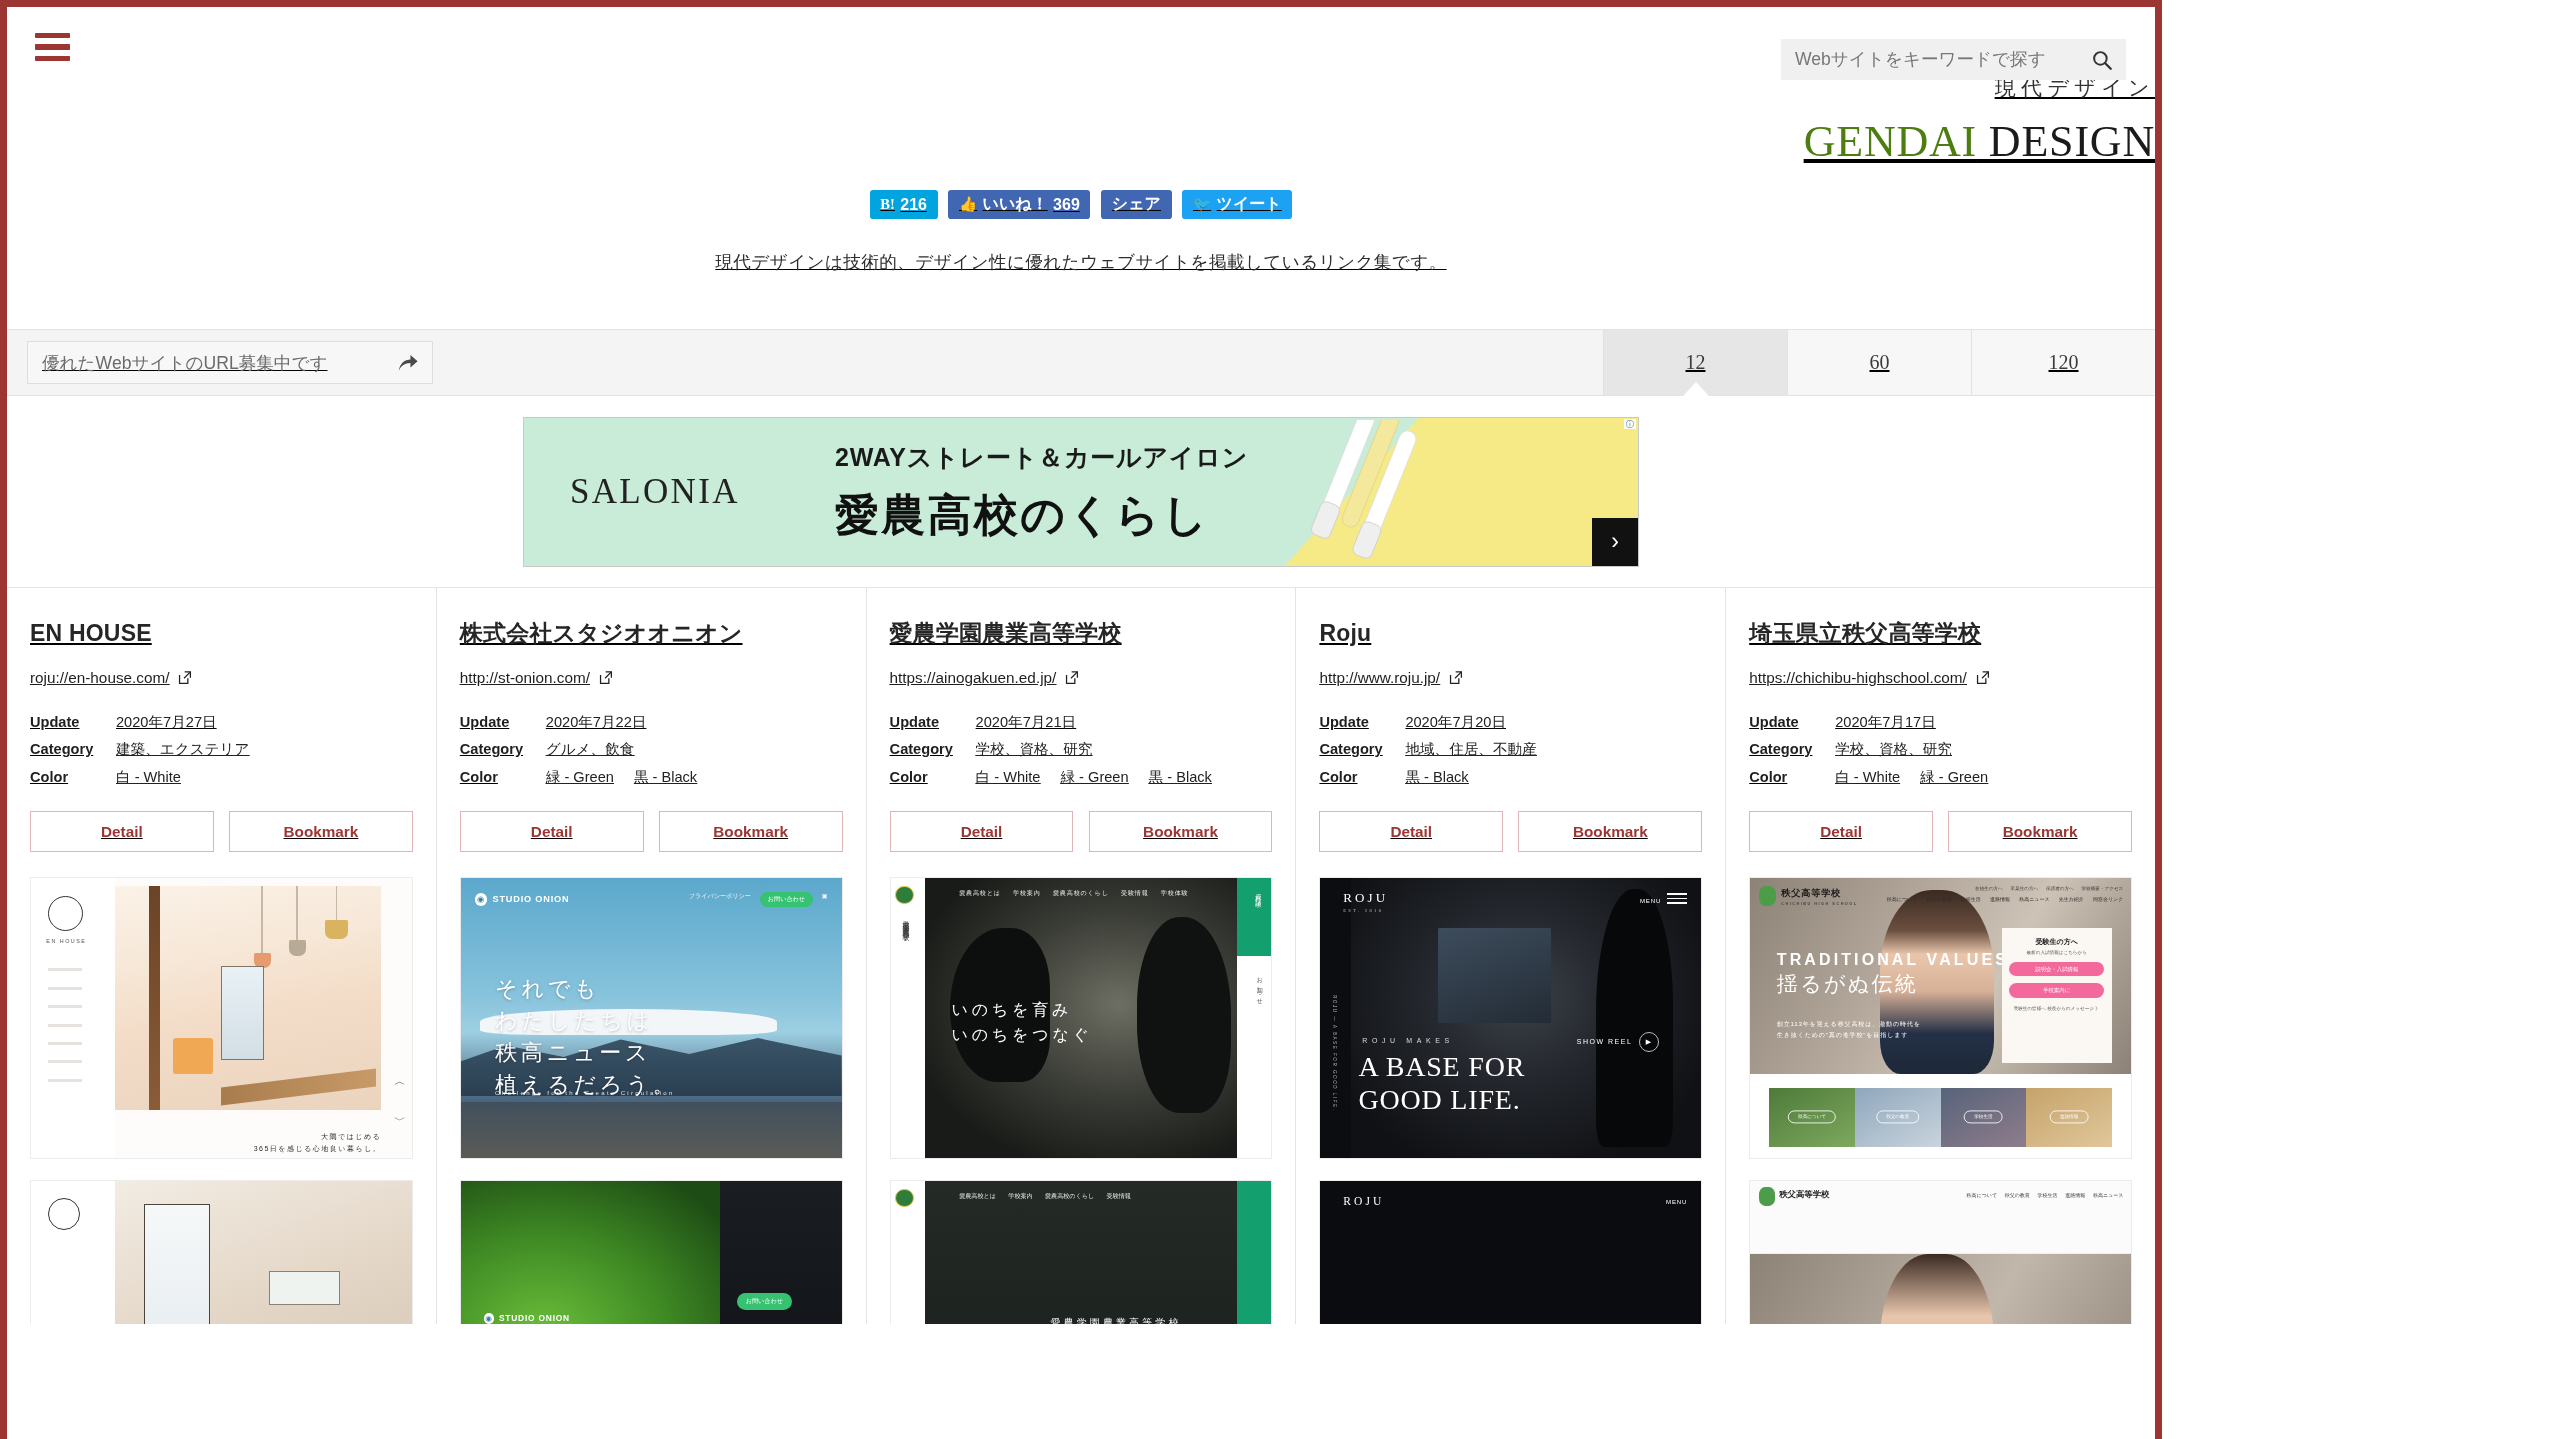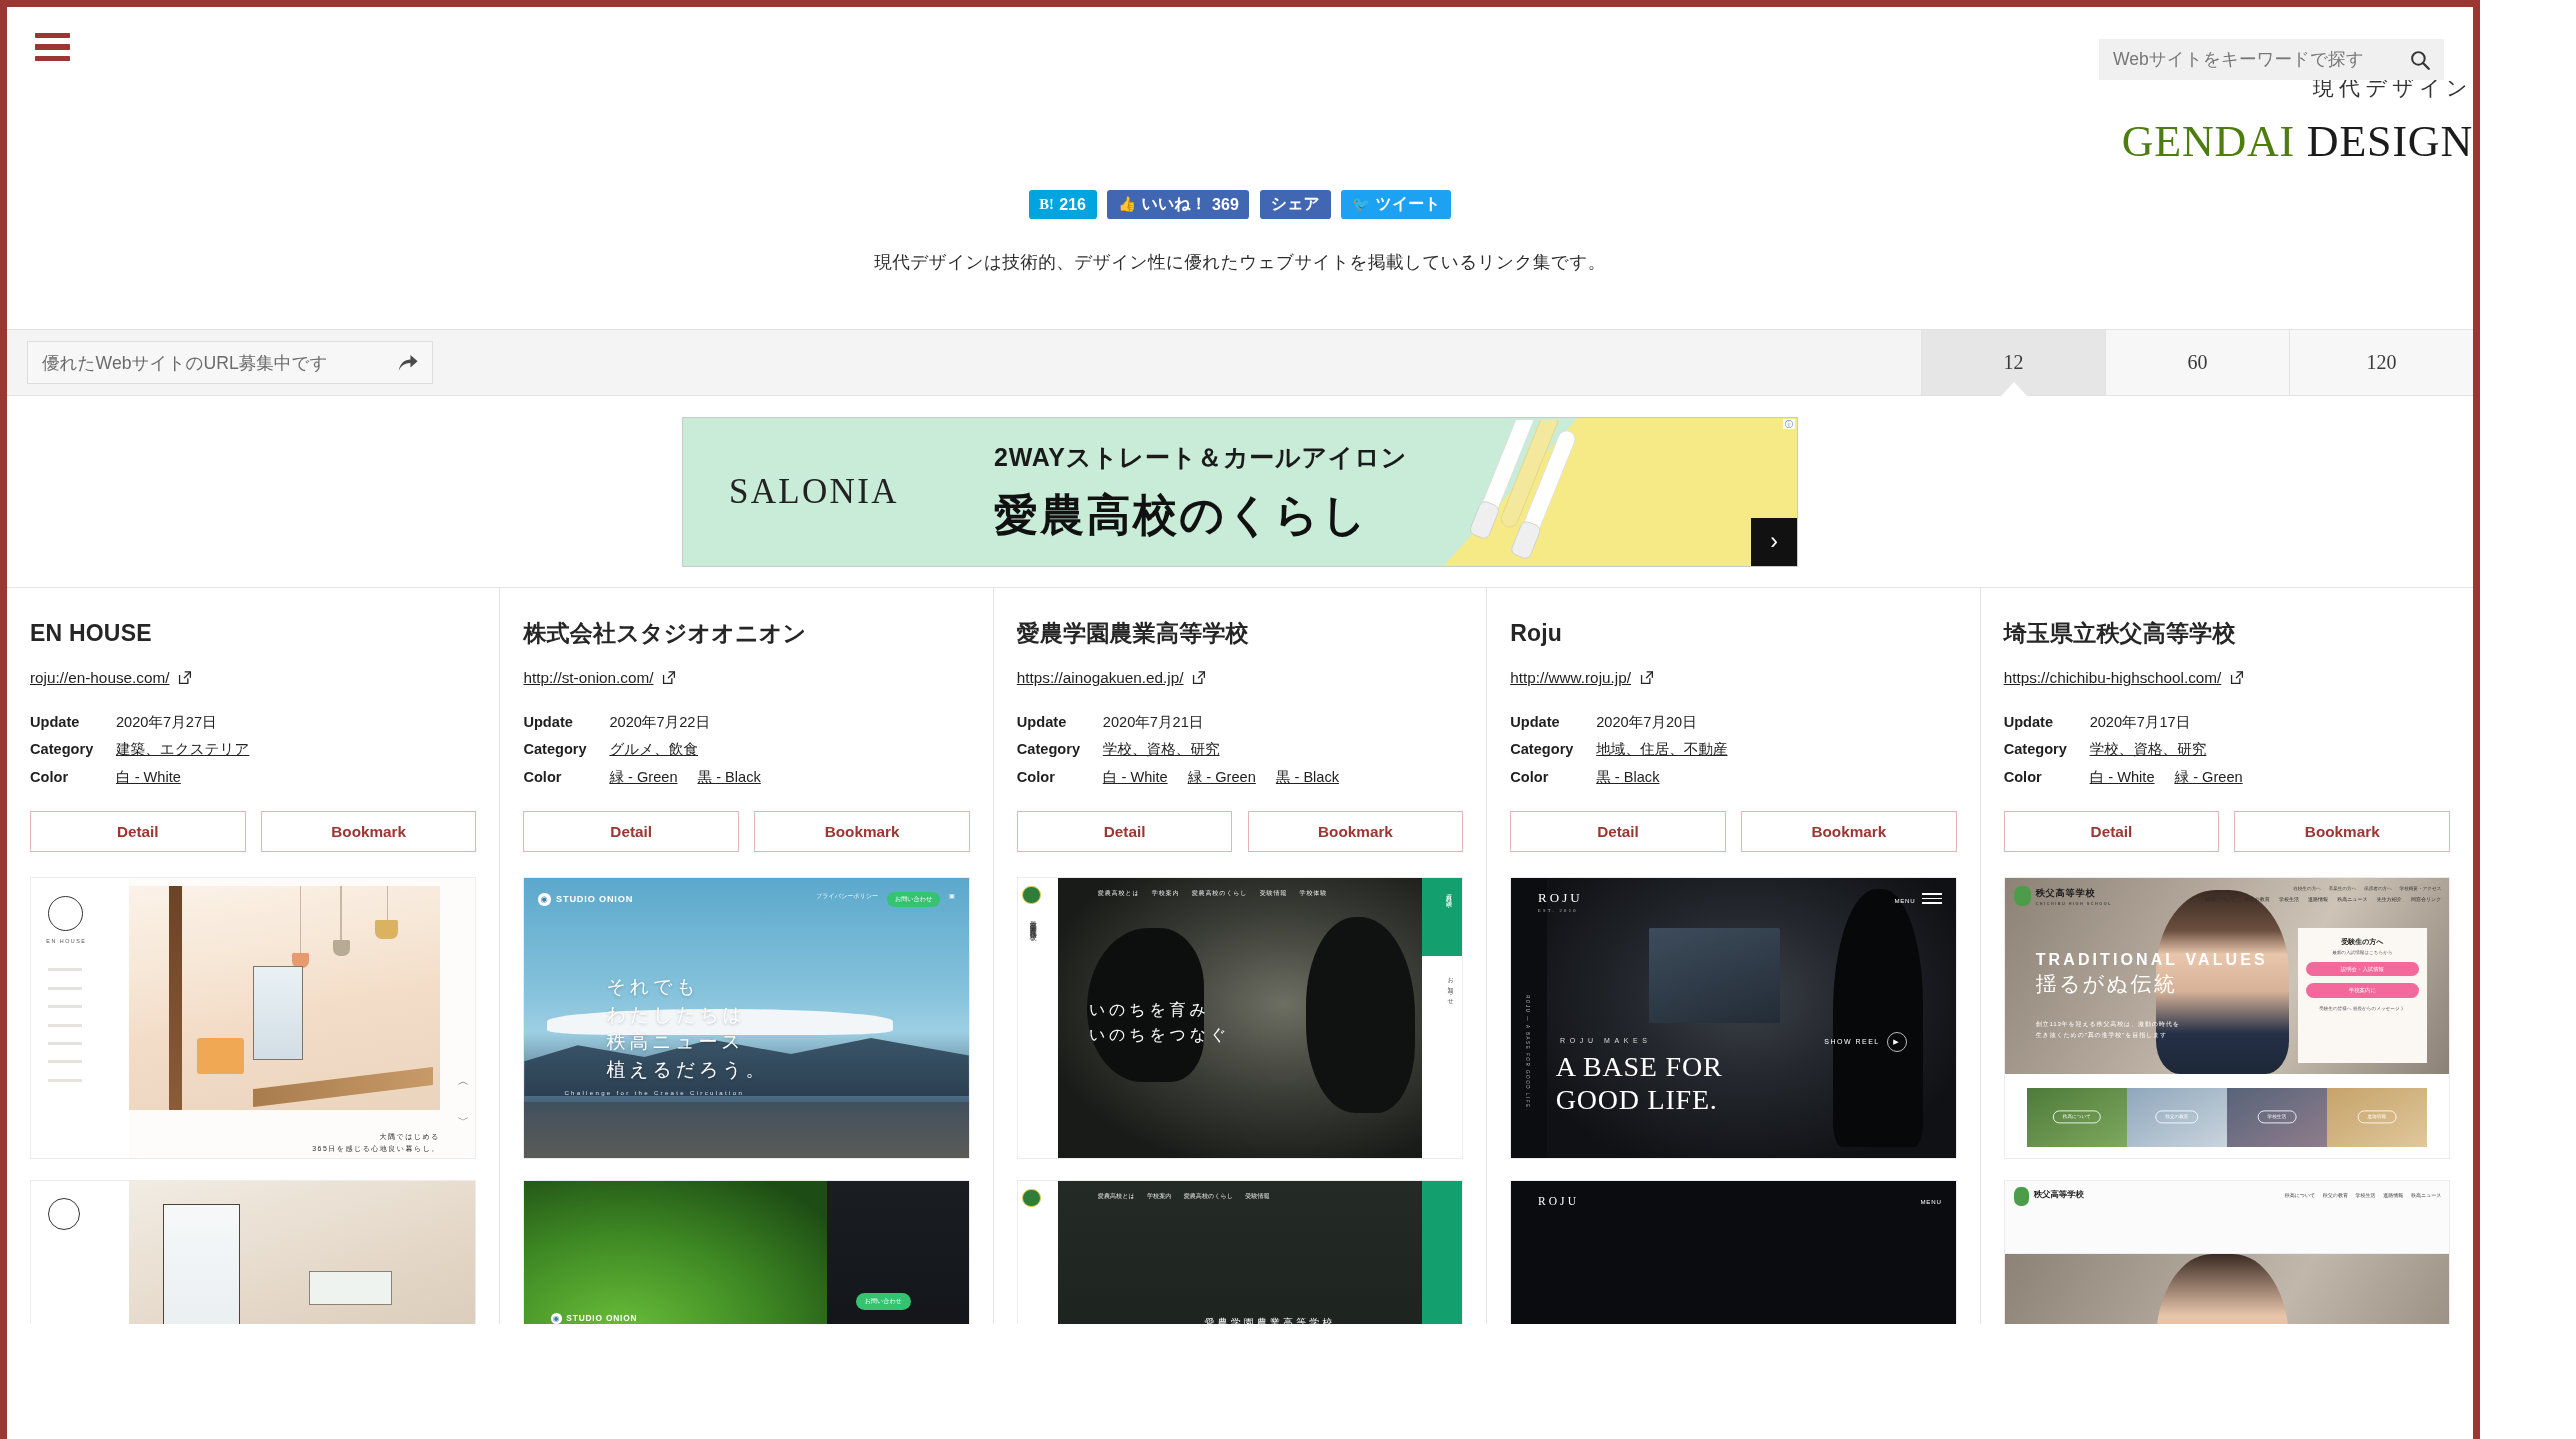--- a/index.html
+++ b/index.html
@@ -5,25 +5,26 @@
 <style>
   * { box-sizing: border-box; margin: 0; padding: 0; }
   html, body {
     width: 2576px; height: 1440px;
     font-family: "Liberation Sans", "DejaVu Sans", sans-serif;
     background: #ffffff;
     overflow: hidden;
   }
   #page {
     position: relative;
-    width: 2480px; height: 1440px;
+    width: 2162px; height: 1440px;
     border: 7.7px solid #9b3633;
     border-bottom: none;
     background: #ffffff;
     overflow: hidden;
+    text-decoration: underline;
   }
 
   
   .header {
     position: relative;
     height: 322px;
     background: #ffffff;
   }
   .hamburger {
     position: absolute;
@@ -451,23 +452,22 @@
   }
   .t-onion .city {
     position: absolute; left: 0; bottom: 0;
     width: 100%; height: 20%;
     background: linear-gradient(180deg,#41505e,#5a5b56);
   }
   .t-onion .copy {
     position: absolute; left: 9%; top: 34%;
     color: #ffffff;
     font-family: "Liberation Serif", serif;
-    font-size: 19px; line-height: 1.45; letter-spacing: 3.8px;
+    font-size: 22px; line-height: 1.45; letter-spacing: 3.8px;
     text-shadow: 0 0.8px 3.1px rgba(0,0,0,.25);
-    margin-left: 42px;
   }
   .t-onion .sub {
     position: absolute; left: 9%; bottom: 22%;
     color: rgba(255,255,255,.85);
     font-size: 6.1px; letter-spacing: 2.3px;
   }
 
   
   .t-aino { background: #151a18; }
   .t-aino .leftbar {

